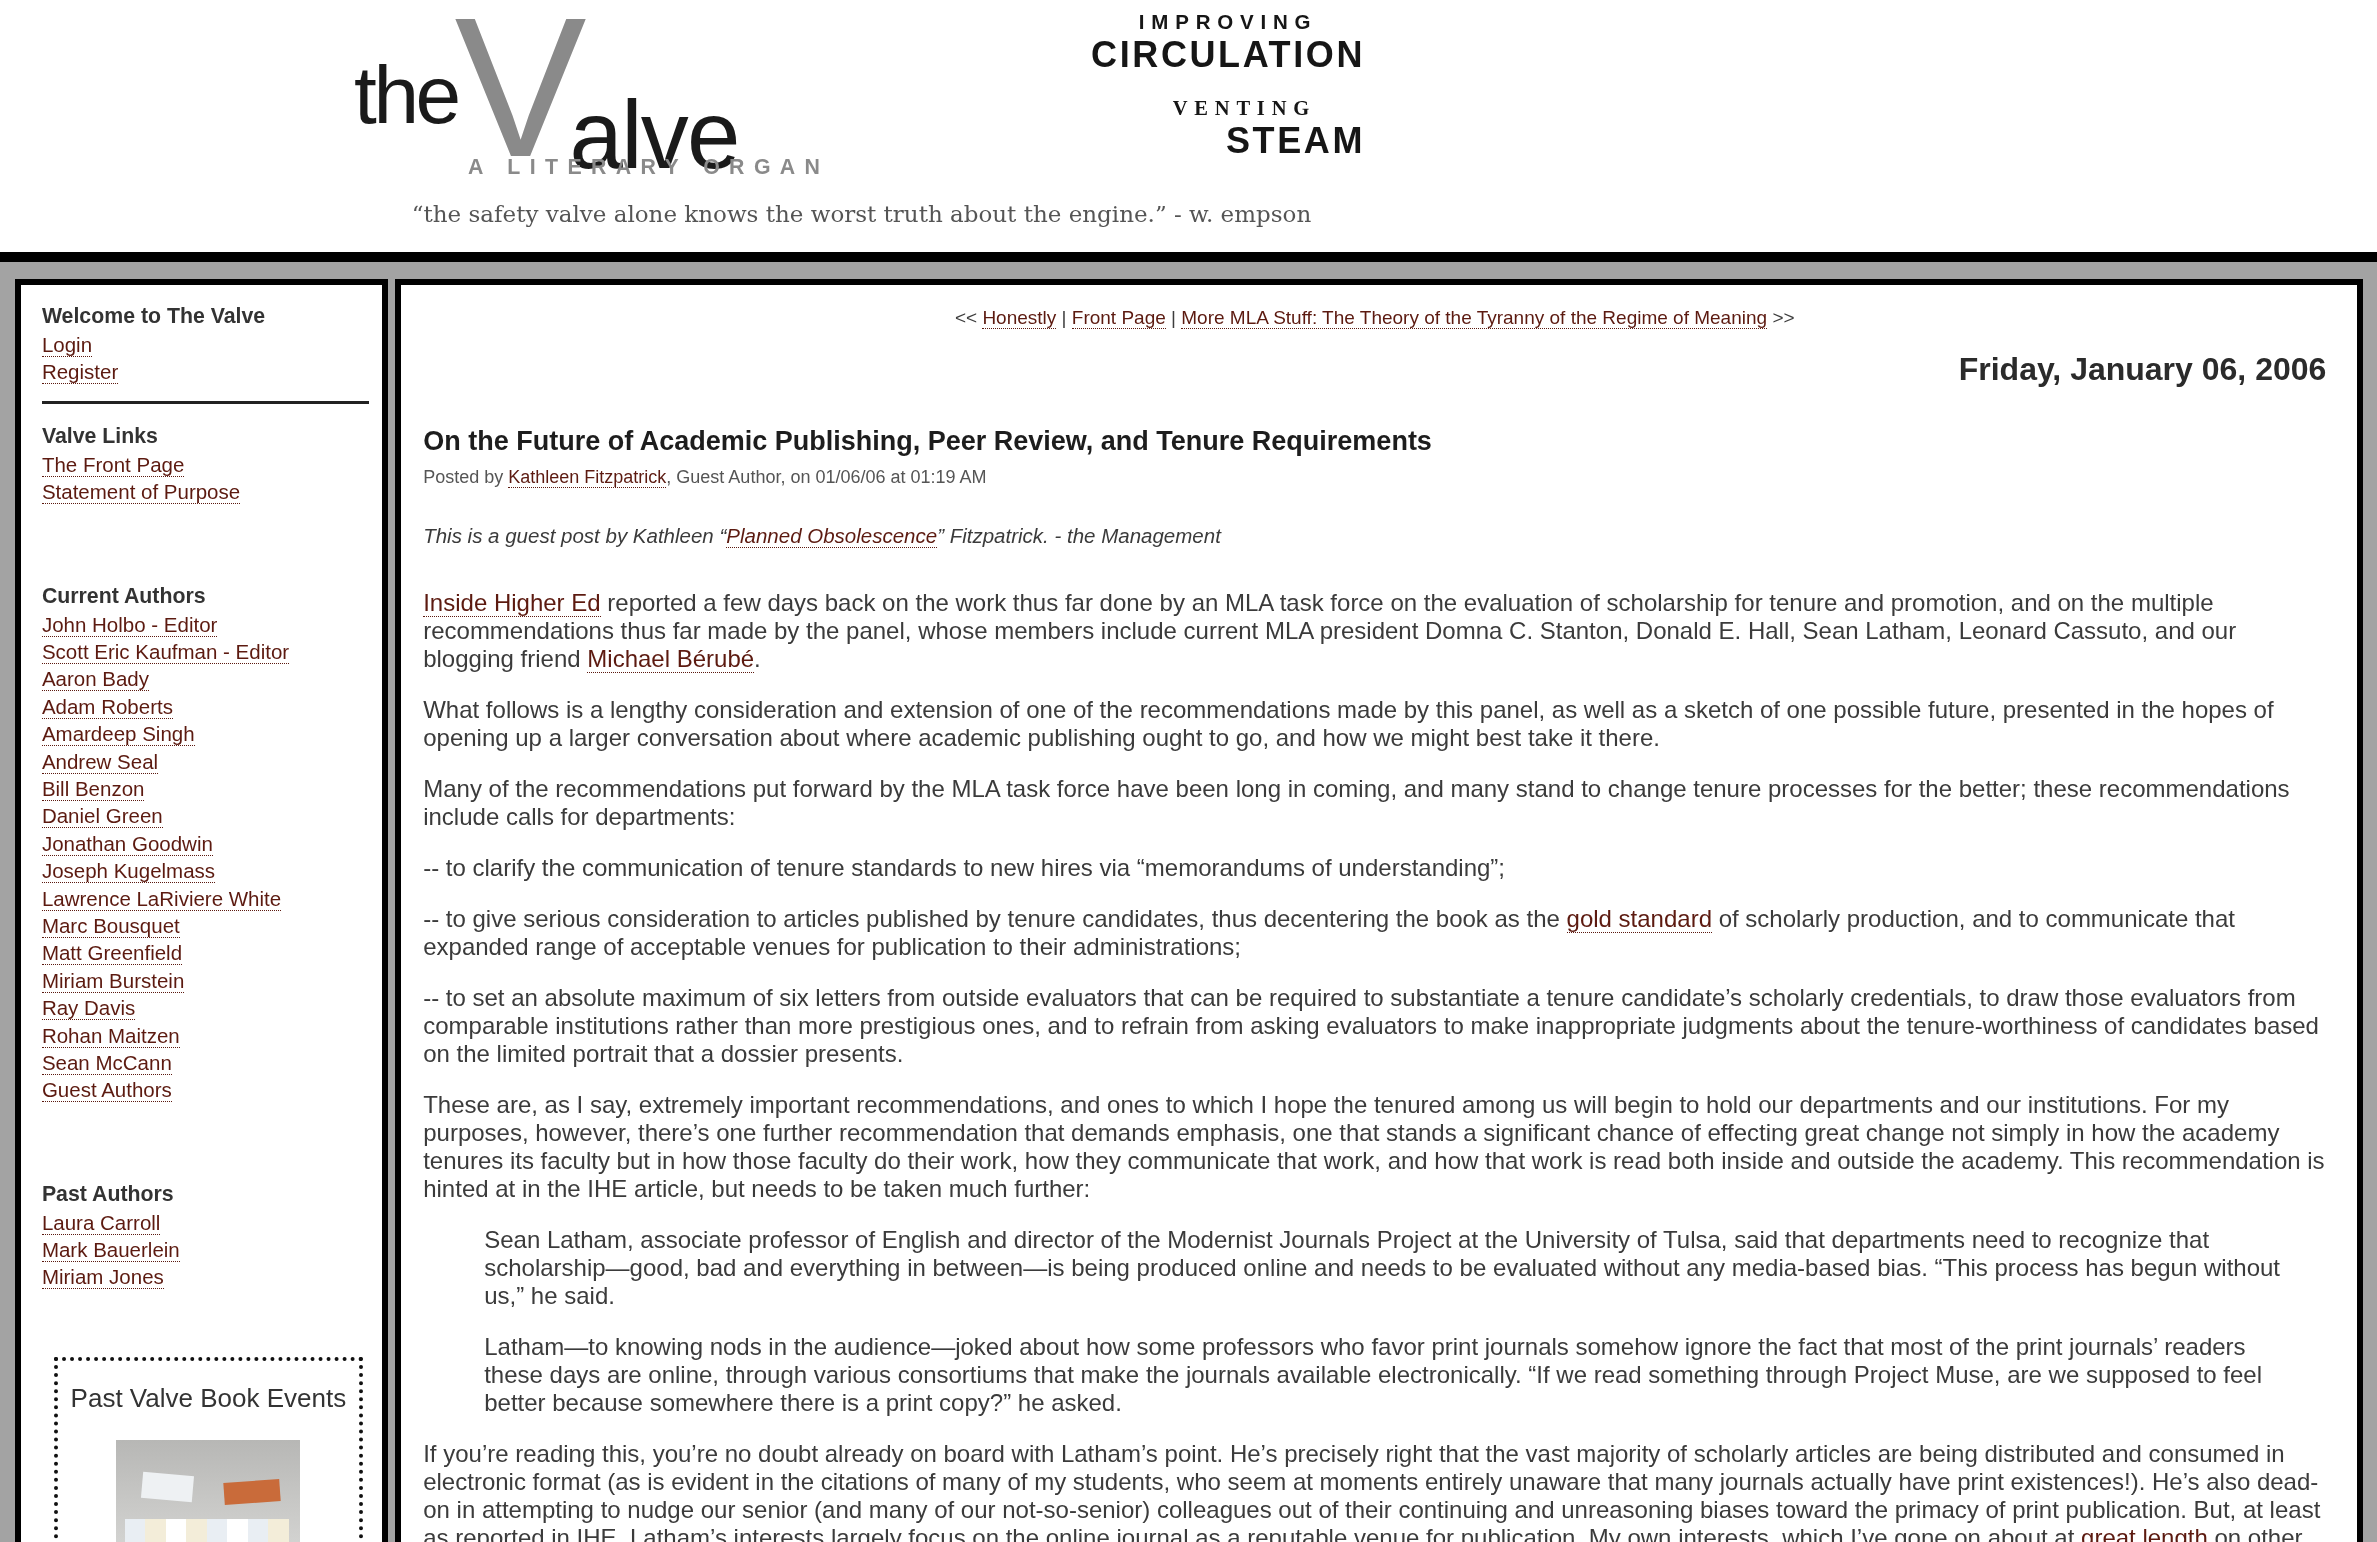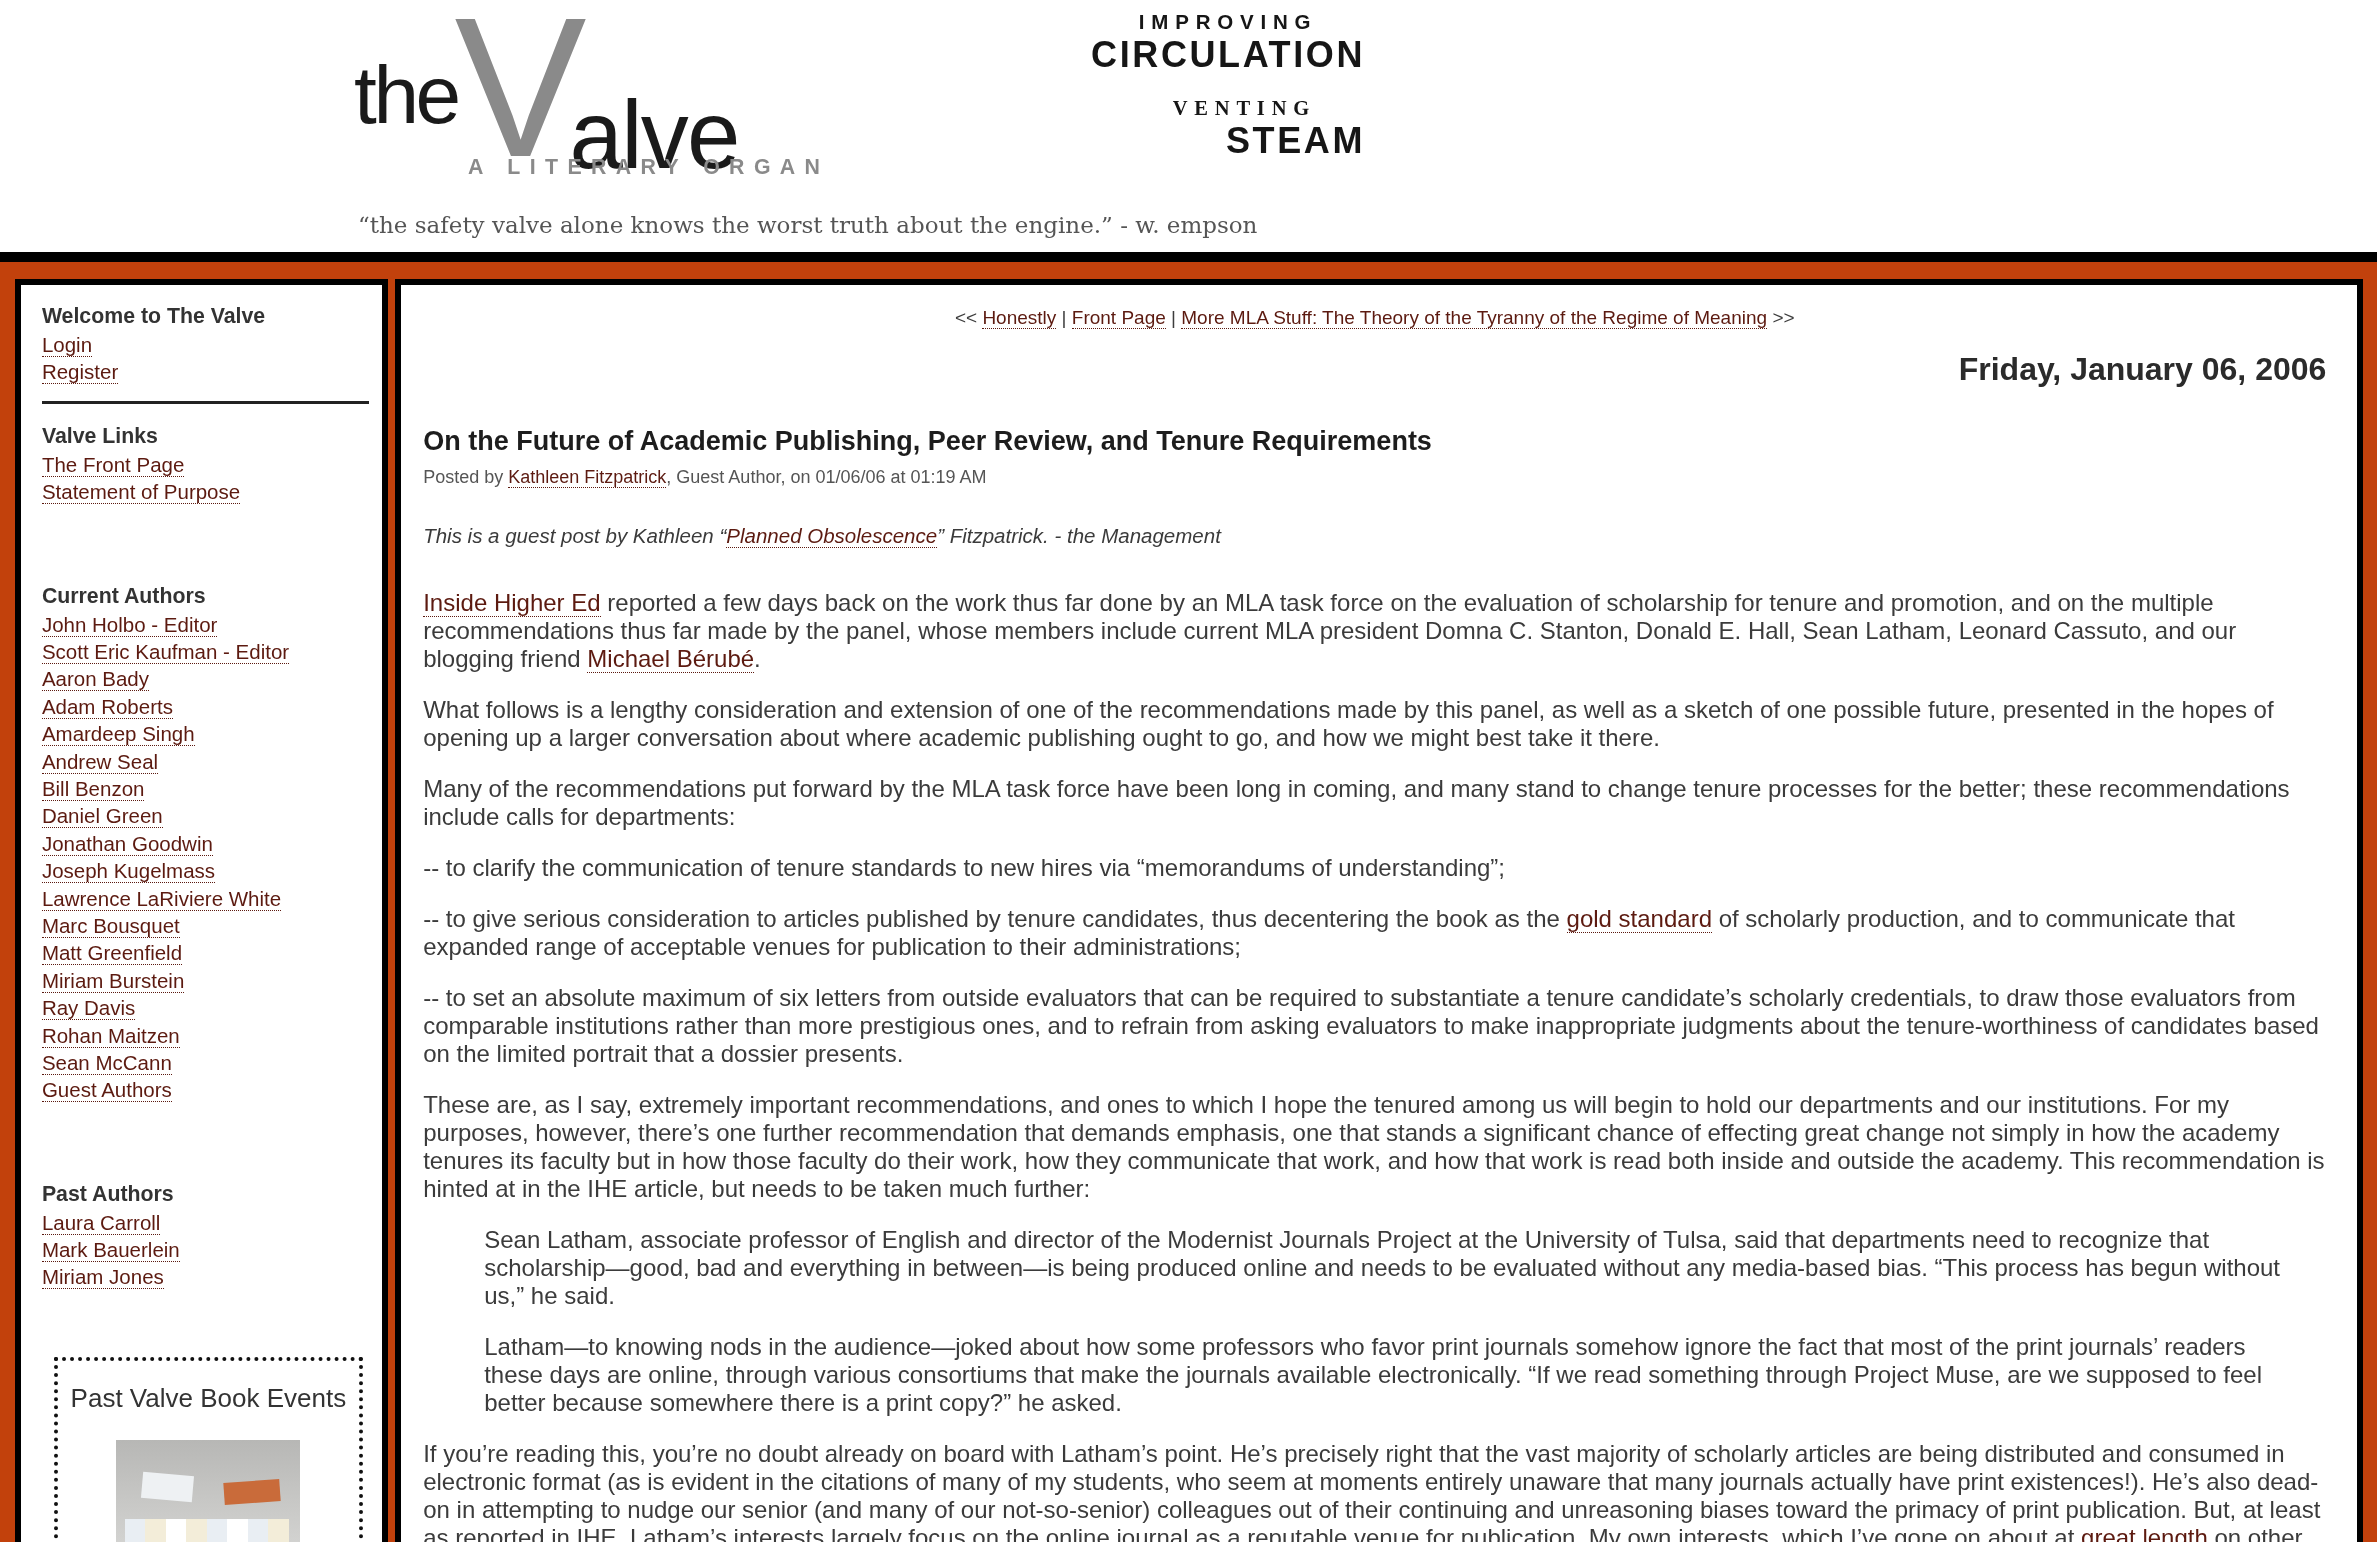--- a/index.html
+++ b/index.html
@@ -14,26 +14,26 @@
   .logo-alve{font-size:96px;color:#1a1a1a;margin-top:73px;margin-left:-17px;letter-spacing:-1.7px;}
   .logo-tagline{position:absolute;left:468px;top:155px;font-family:"Liberation Sans",sans-serif;
     font-size:21.3px;font-weight:bold;letter-spacing:9.4px;color:#8a8a8a;white-space:nowrap;}
   .slogan{position:absolute;top:10.2px;right:1012px;}
   .slogan-pair{white-space:nowrap;}
   .slogan-pair .slogan-small{display:block;font-size:20.5px;font-weight:bold;letter-spacing:6.8px;color:#161616;}
   .slogan-pair .slogan-big{display:block;font-size:36px;font-weight:bold;letter-spacing:2.6px;color:#161616;}
   .pair-0{text-align:center;}
   .pair-1{text-align:right;margin-top:20.5px;}
   .pair-1 .slogan-small{padding-right:49px;font-family:Liberation Serif, serif;}
-  .quote{position:absolute;top:212px;left:358px;width:1007px;
+  .quote{position:absolute;top:201px;left:358px;width:1007px;text-align:center;
     font-family:"DejaVu Serif",serif;font-size:23px;color:#555;}
   .black-bar{height:10.2px;background:#000;}
 
   
-  .page-body{background:#c2410c;height:1281px;box-sizing:border-box;
+  .page-body{background:#a3a3a3;height:1281px;box-sizing:border-box;
     padding:17px 13.7px 0 15.4px;display:flex;gap:6.8px;overflow:hidden;}
 
   
   .sidebar{width:373px;min-width:373px;height:1382px;background:#fff;border:6px solid #000;
     box-sizing:border-box;padding:19px 6.8px 0 20.5px;}
   .side-heading{font-size:21.3px;font-weight:bold;color:#333;margin:0 0 3.4px 0;}
   .side-link{display:table;font-size:20.5px;color:#5c1a10;text-decoration:none;
     border-bottom:1.7px dotted #5c1a10;line-height:23px;margin:0 0 3.4px 0;white-space:nowrap;}
   .side-hr{border:none;border-top:3.4px solid #222;margin:17px 6.8px 20.5px 0;}
   .sec-valve-links{margin-bottom:80px;}

